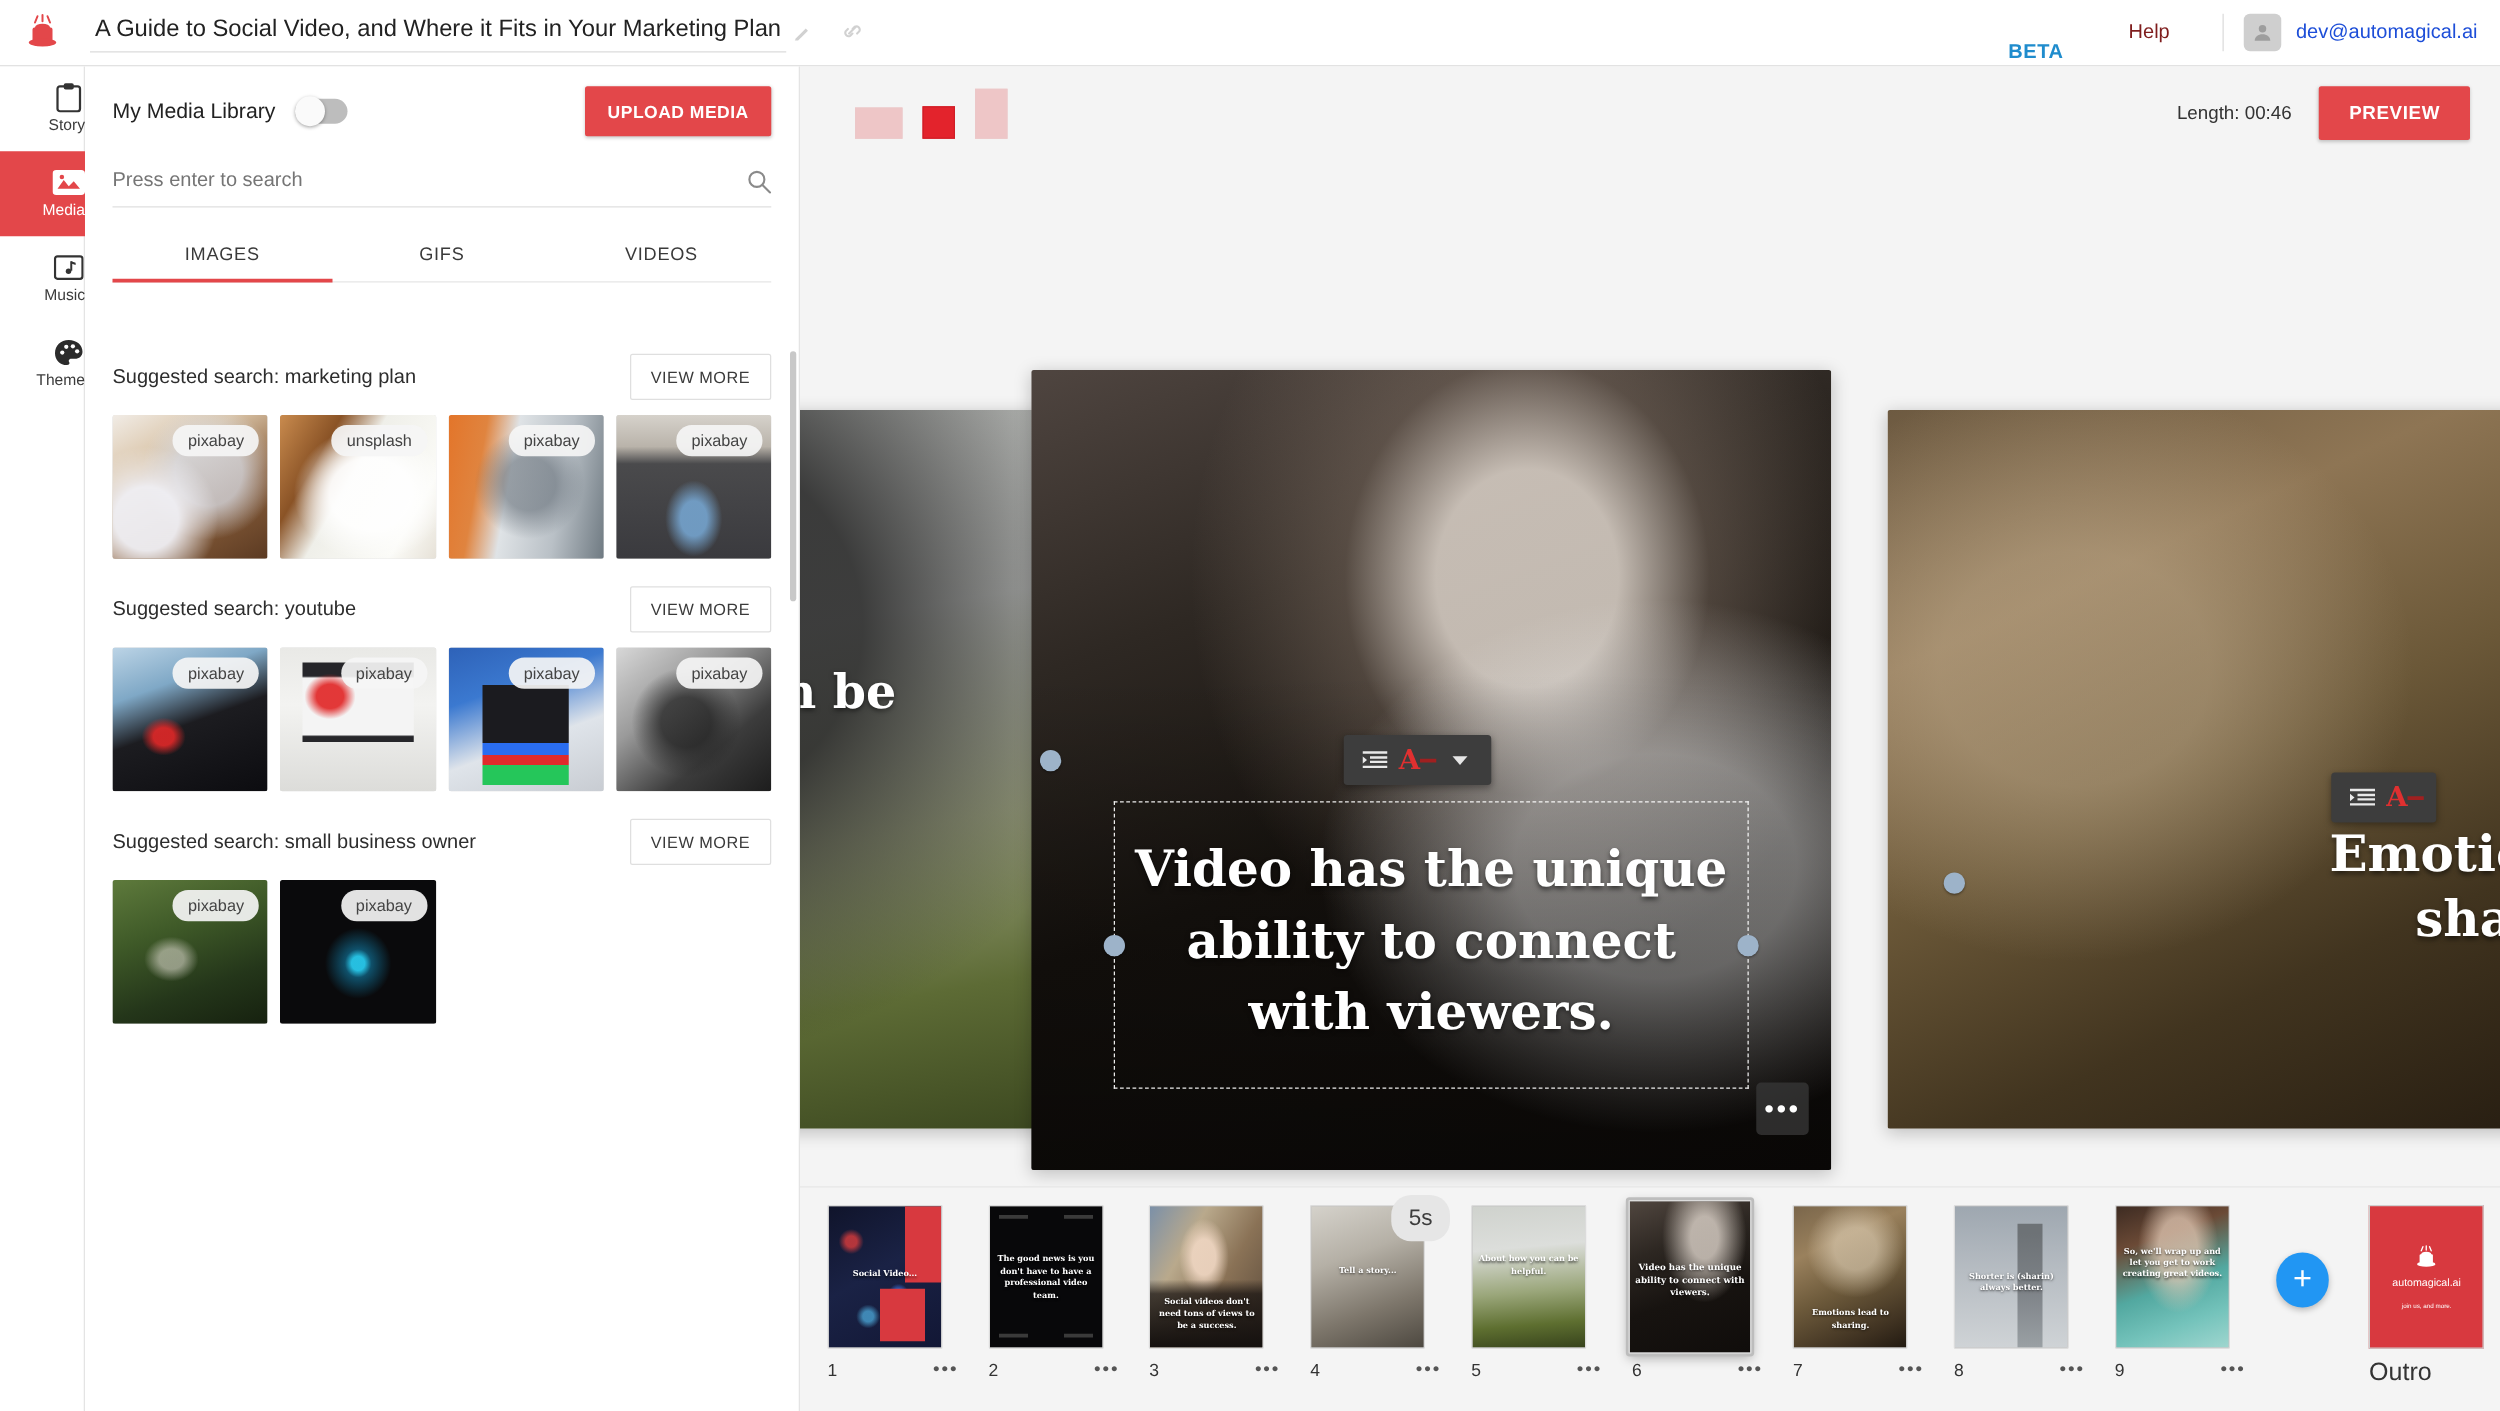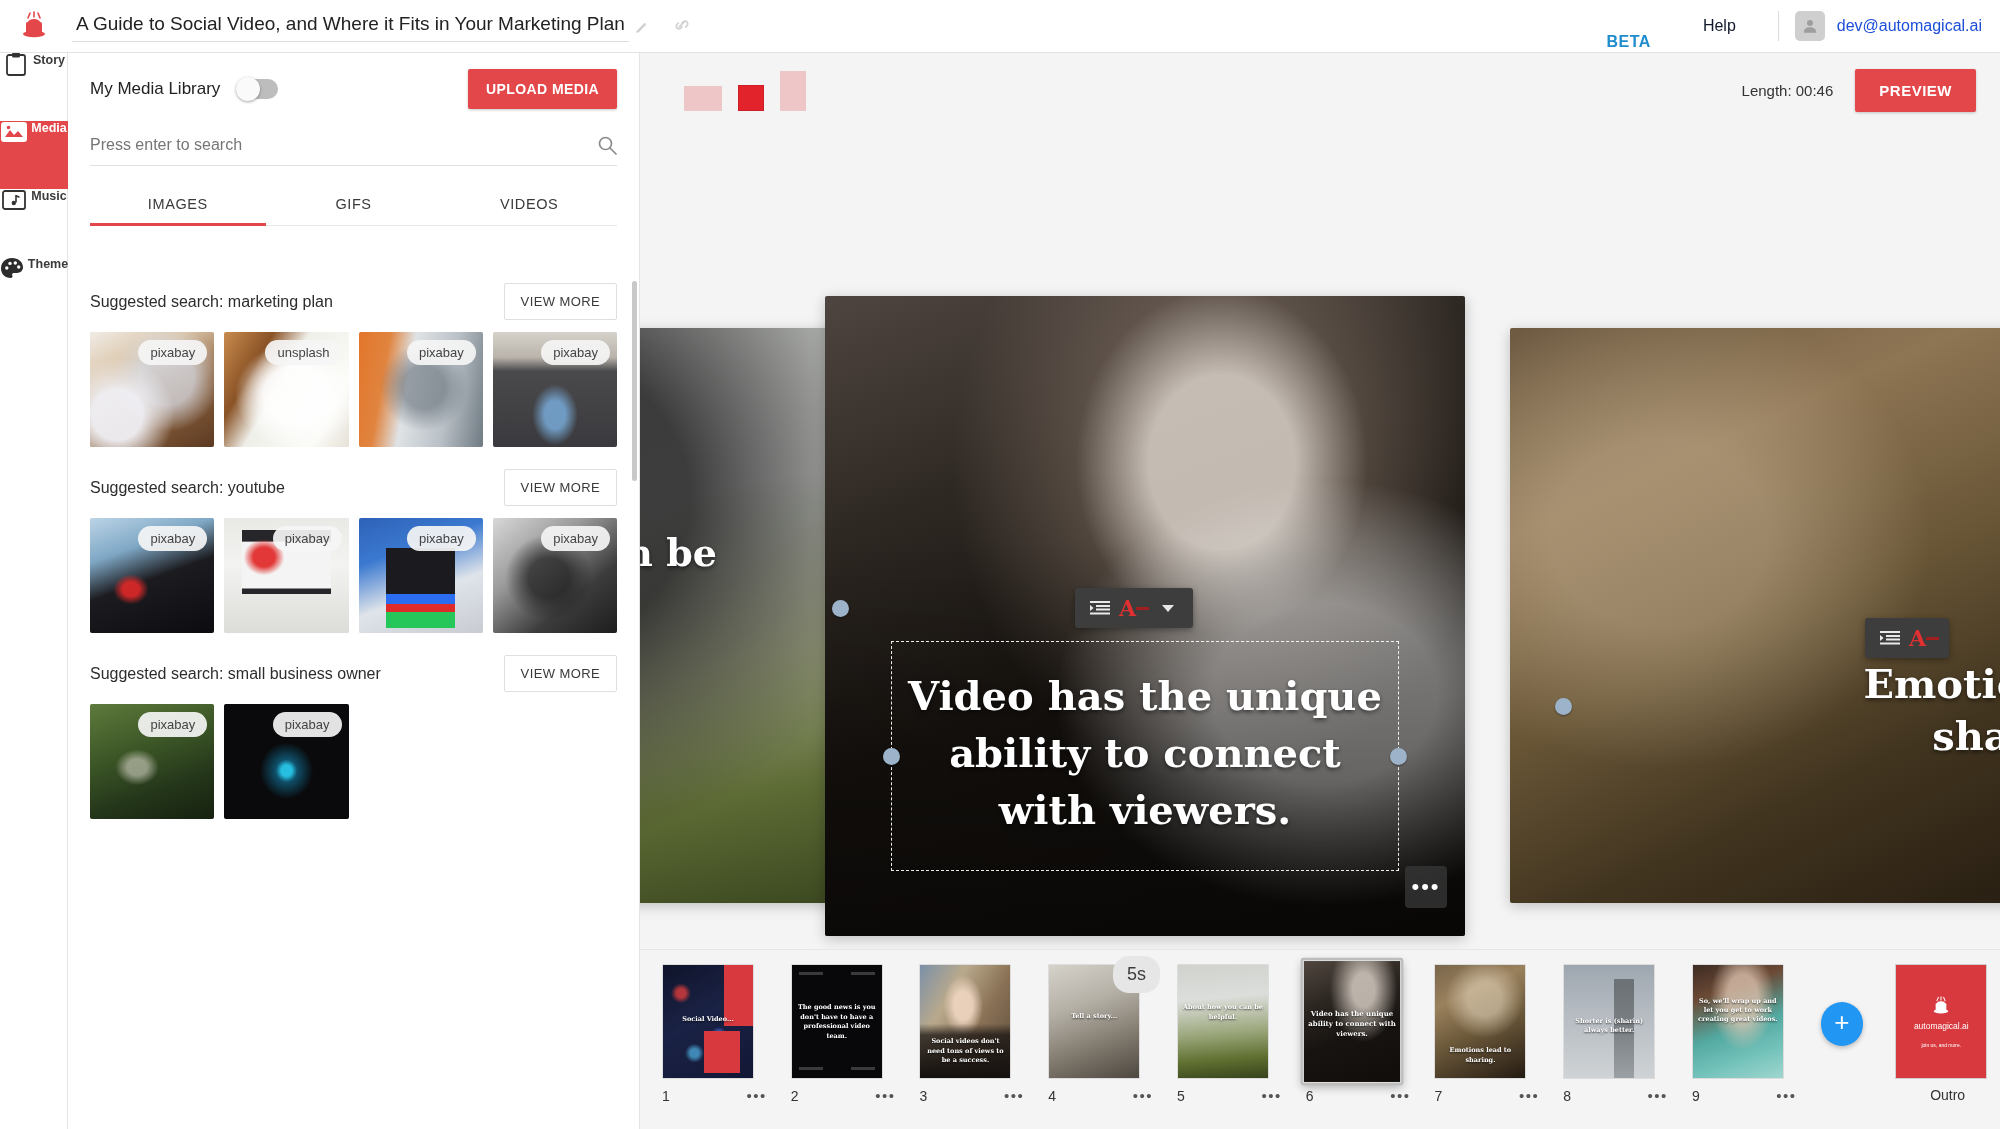--- a/index.html
+++ b/index.html
@@ -25,36 +25,36 @@
     font-size: 19px; color: #222; line-height: 26px;
     border-bottom: 1px solid #dcdcdc; padding: 0 4px 4px 4px; min-width: 500px;
     white-space: nowrap;
   }
   .pencil-icon { width: 14px; height: 14px; margin-bottom: 7px; opacity: .45; }
   .link-icon { margin-left: 22px; margin-bottom: 2px; opacity: .45; }
   .topbar-right {
     margin-left: auto; display: flex; align-items: center; gap: 0; padding-right: 18px;
   }
   .beta-label { color: #1f8ccd; font-size: 16px; font-weight: 600; letter-spacing: .5px; padding: 0 26px; margin-top: 32px; }
-  .help-label { color: #0f172a; font-size: 16px; padding: 0 26px; }
+  .help-label { color: #7f1d1d; font-size: 16px; padding: 0 26px; }
   .vdiv { width: 1px; height: 30px; background: #dcdcdc; margin: 0 16px; }
   .avatar {
     width: 30px; height: 30px; border-radius: 5px; background: #cfcfcf;
     display: flex; align-items: center; justify-content: center; margin-right: 12px;
   }
   .user-email { font-size: 16px; color: #1d4ed8; }
 
   
   .rail {
     position: absolute; left: 0; top: 53px; width: 68px; bottom: 0;
     background: #fff; border-right: 1px solid #e4e4e4; z-index: 35;
   }
   .rail-item {
-    width: 68px; height: 68px; display: flex; flex-direction: row;
-    align-items: flex-start; justify-content: center; gap: 4px; cursor: pointer; font-weight: bold;
+    width: 68px; height: 68px; display: flex; flex-direction: column;
+    align-items: flex-end; justify-content: center; gap: 4px; cursor: pointer;
   }
   .rail-item .rl { font-size: 12.5px; color: #3b3b3b; }
   .rail-item.active { background: #e3474a; }
   .rail-item.active .rl { color: #fff; }
   .rail-ico { width: 26px; height: 22px; display:flex; align-items:center; justify-content:center;}
 
   
   .panel {
     position: absolute; left: 68px; top: 53px; width: 572px; bottom: 0;
     background: #fff; border-right: 1px solid #e4e4e4; z-index: 30;
@@ -212,21 +212,21 @@
     margin-top: 38px; cursor: pointer; box-shadow: 0 2px 5px rgba(0,0,0,.25);
   }
   .outro-item { margin-left: 8px; }
   .outro-thumb {
     width: 92px; height: 115px; background: #d8393f; position: relative;
     display:flex; flex-direction:column; align-items:center; justify-content:center;
     gap: 5px; border: 1px solid #cfcfcf; cursor: pointer;
   }
   .outro-logo-txt { color: #fff; font-size: 8.5px; }
   .outro-sub { color: #fff; font-size: 5px; margin-top: 6px; }
-  .outro-cap { font-size: 14px; color: #333; padding-top: 8px; text-align: center; }
+  .outro-cap { font-size: 20px; color: #333; padding-top: 8px; }
 
   
   .ph { position: absolute; inset: 0; }
 </style>
 </head>
 <body>
 
 <div id="app">
 
   <div class="topbar">

